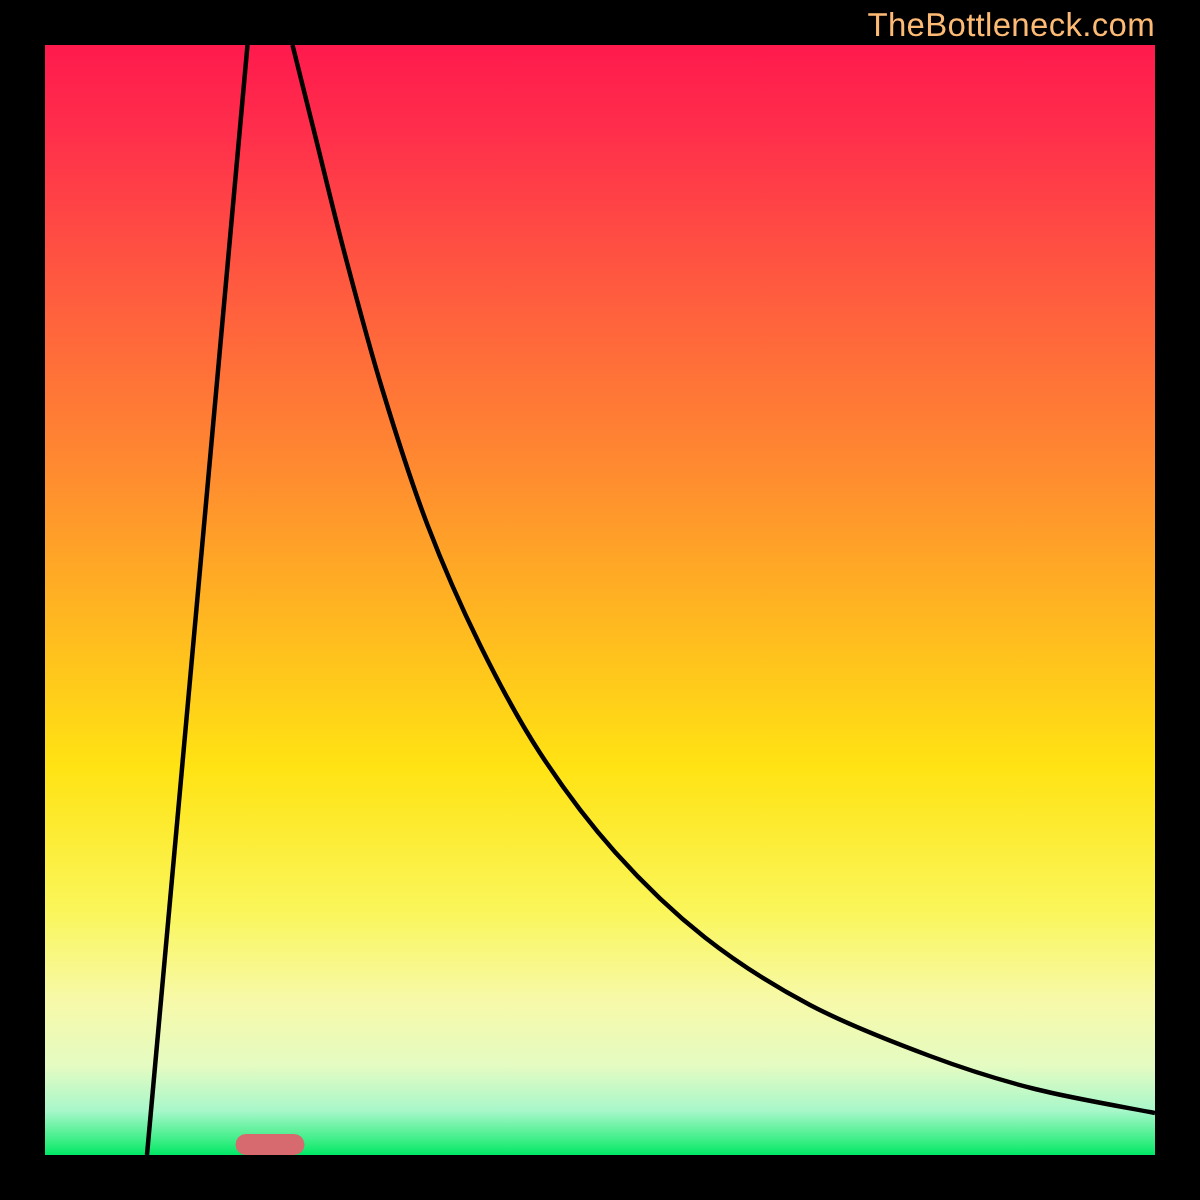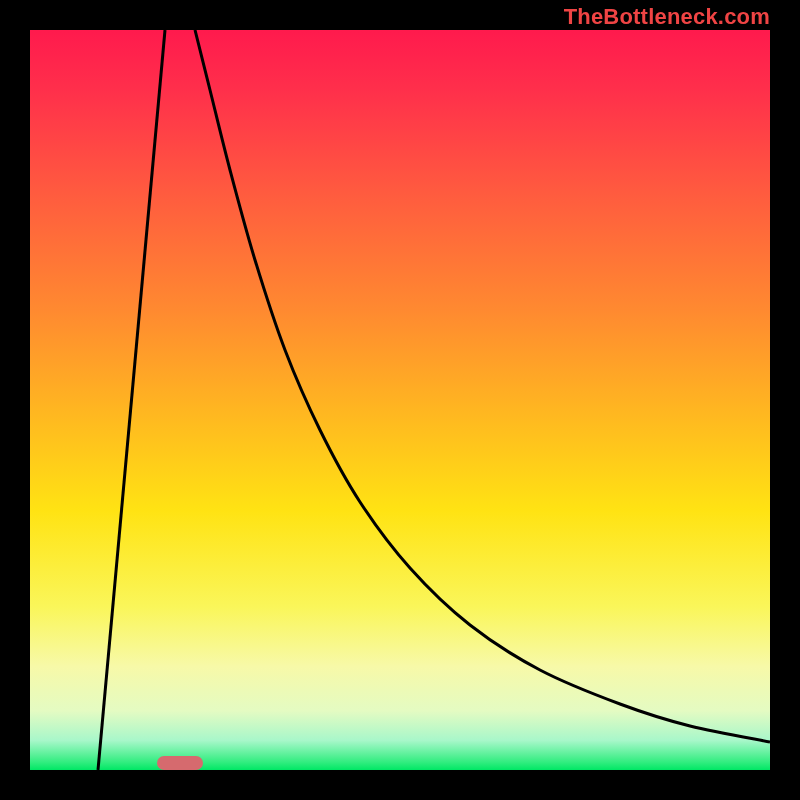--- a/index.html
+++ b/index.html
@@ -43,24 +43,24 @@
       #e4fbc2 92%,
       #a8f7ca 96%,
       #2fed7e 99%,
       #00e765 100%
     );
   }
   .watermark {
     position: absolute;
     top: 4px;
     right: 30px;
-    color: #ef4444;
+    color: #fdba74;
     font-size: 22px;
     letter-spacing: 0.2px;
-    font-weight: 700;
+    font-weight: 400;
   }
   svg.curves {
     position: absolute;
     inset: 0;
   }
   .marker {
     position: absolute;
     height: 14px;
     border-radius: 7px;
     background: #d66a6e;

